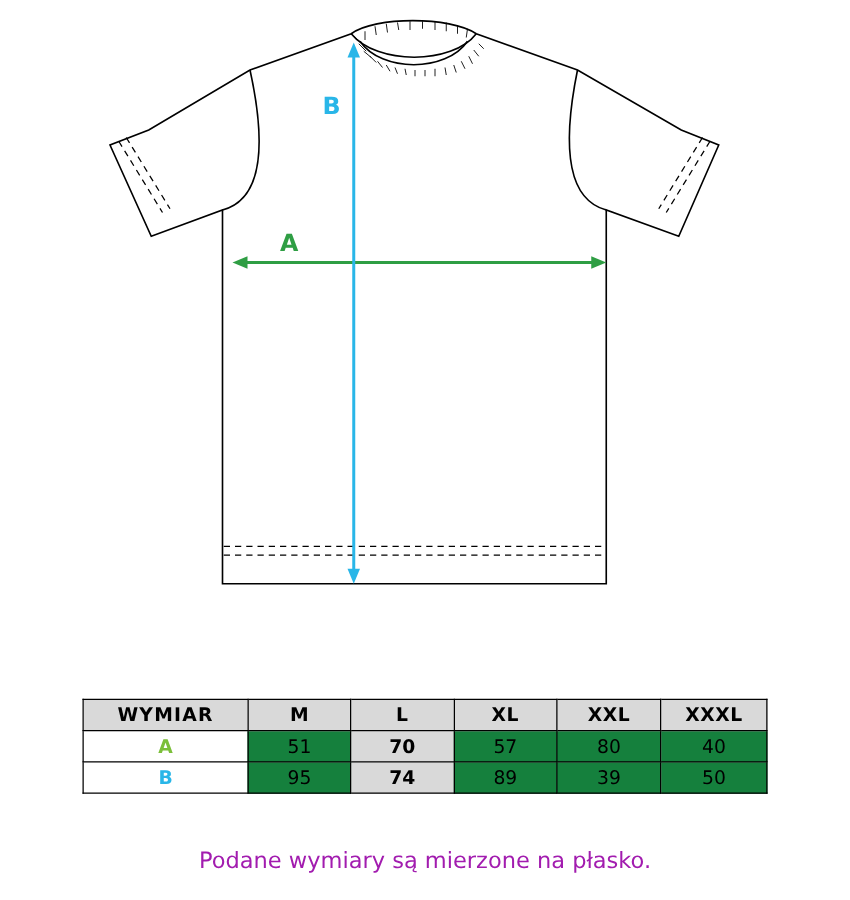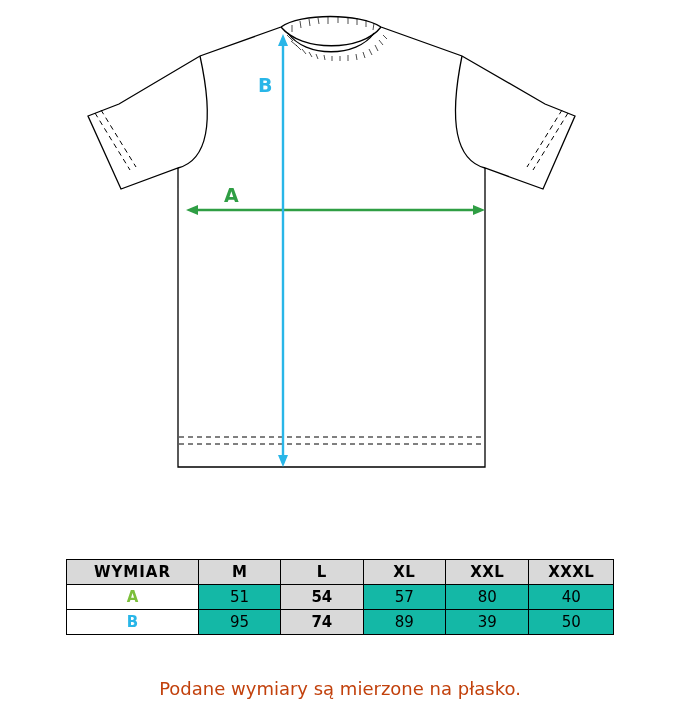--- a/index.html
+++ b/index.html
@@ -43,21 +43,21 @@
     width: 548px;
     border-collapse: collapse;
     font-size: 15px;
   }
   table.size-table td, table.size-table th {
     border: 1px solid #000000;
     text-align: center;
     height: 24px;
     padding: 0;
     font-weight: normal;
-    background: #14b8a6;
+    background: #15803d;
   }
   table.size-table thead th {
     background: #d9d9d9;
     font-weight: bold;
     font-size: 15px;
     letter-spacing: 0.4px;
   }
   table.size-table thead th.first-col {
     letter-spacing: 1px;
   }
@@ -76,21 +76,21 @@
   .col-dim { width: 136px; }
   .col-size { width: 87px; }
   .footnote {
     position: absolute;
     left: 0;
     top: 678px;
     width: 680px;
     text-align: center;
     font-size: 18px;
     font-family: "DejaVu Sans", sans-serif;
-    color: #c2410c;
+    color: #a21caf;
   }
 </style>
 </head>
 <body>
 
 <div id="sizechart">
 
   <svg class="diagram" viewBox="0 0 680 540">
 
     <g fill="none" stroke="#000000" stroke-width="1.3">
@@ -188,21 +188,21 @@
         <th class="col-size highlight">L</th>
         <th class="col-size">XL</th>
         <th class="col-size">XXL</th>
         <th class="col-size">XXXL</th>
       </tr>
     </thead>
     <tbody>
       <tr>
         <td class="first-col"><span class="dim-a">A</span></td>
         <td>51</td>
-        <td class="highlight">54</td>
+        <td class="highlight">70</td>
         <td>57</td>
         <td>80</td>
         <td>40</td>
       </tr>
       <tr>
         <td class="first-col"><span class="dim-b">B</span></td>
         <td>95</td>
         <td class="highlight">74</td>
         <td>89</td>
         <td>39</td>

